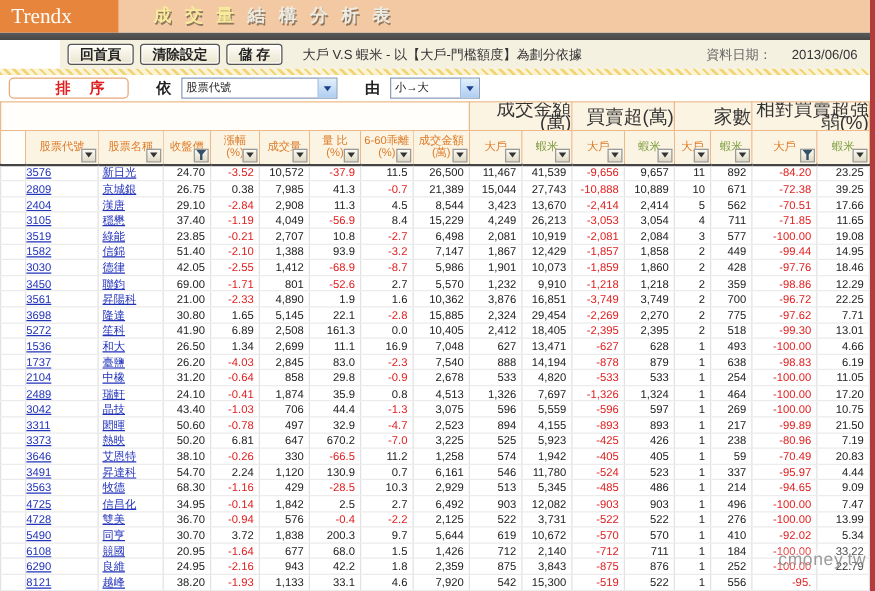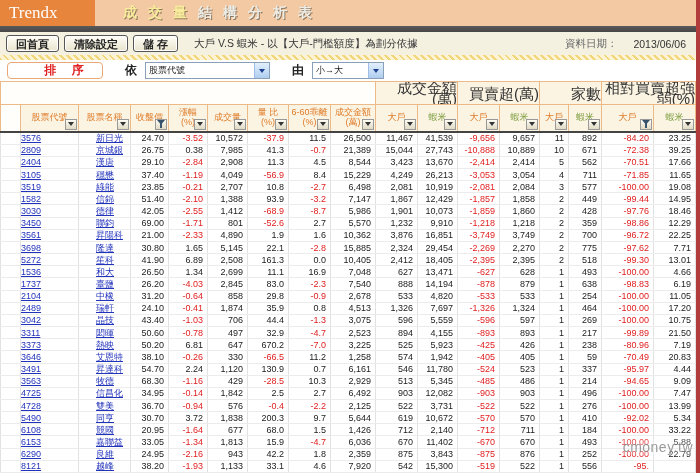--- a/index.html
+++ b/index.html
@@ -14,21 +14,21 @@
           line-height:26px; padding-left:9px; }
   .titlebar { flex:1; background:#F2C9A2; display:flex; align-items:center;
               padding-left:28px; }
   .tchar { font-size:14px; font-weight:bold; margin-right:11px; color:#ECECE6;
            text-shadow:1px 1px 0 rgba(110,90,70,.75); }
   .tchar.hl { color:#F8EC9C; }
   .darkbar { height:6px; background:linear-gradient(#5A5A5A,#474747); }
 
   
   .toolbar { height:23px; background:#F4F1E1; display:flex; align-items:center;
-             padding-left:6px; }
+             padding-left:6px;margin-left:48px; }
   .tbtn { height:17px; padding:0 9px; margin-right:5px; font-size:11px;
           font-weight:bold; color:#222; line-height:14px;
           background:linear-gradient(#FFFEF8,#E9E4CE);
           border:1px solid #555; border-radius:3px;
           box-shadow:inset 0 0 0 1px #fff; cursor:pointer; }
   .desc { margin-left:11px; font-size:10.5px; color:#333; }
   .daterow { margin-left:auto; display:flex; align-items:center; margin-right:14px; }
   .dlabel { font-size:10.5px; color:#666; margin-right:16px; }
   .dvalue { font-size:10.5px; color:#333; }
   .hatch { height:5px;
@@ -71,21 +71,21 @@
            display:flex; align-items:center; justify-content:center; cursor:pointer; }
   .f-btn .arr { width:0; height:0; border:3px solid transparent;
                 border-top:4px solid #333; margin-top:3px; }
   .f-btn .funnel { width:8px; height:8px; background:#35506B;
                    clip-path:polygon(0 0,100% 0,62% 45%,62% 100%,38% 100%,38% 45%); }
   tbody tr:first-child td { border-top:2px solid #444; }
   tbody td { border-right:1px solid #E2E2E2; border-bottom:1px solid #ECECEC;
              font-size:9px; line-height:10px; white-space:nowrap; overflow:hidden; }
   .c-first { border-left:1px solid #E2E2E2; background:#fff; }
   .c-code { text-align:left; }
-  .c-name { text-align:left; padding-left:17px; }
+  .c-name { text-align:left; padding-left:3px; }
   .c-num  { text-align:right; padding-right:4px; color:#222; }
   .c-num.neg { color:var(--negative,#E02020); }
   tbody a { color:var(--link,#2233BB); text-decoration:underline; }
 
   .right-strip { position:absolute; top:0; right:0; width:4px; height:473px;
                  background:#B23B3B; z-index:6; }
   .watermark { position:absolute; right:7px; bottom:18px; font-size:14px;
                color:#8A8A8A; opacity:.85; letter-spacing:.5px; z-index:5;
                background:rgba(255,255,255,.25); }
 </style>
@@ -774,39 +774,20 @@
           <td class="c-num">2,140</td>
           <td class="c-num neg">-712</td>
           <td class="c-num">711</td>
           <td class="c-num">1</td>
           <td class="c-num">184</td>
           <td class="c-num neg">-100.00</td>
           <td class="c-num">33.22</td>
         </tr>
         <tr>
           <td class="c-first"></td>
-          <td class="c-code"><a href="#">6153</a></td>
-          <td class="c-name"><a href="#">嘉聯益</a></td>
-          <td class="c-num">33.05</td>
-          <td class="c-num neg">-1.34</td>
-          <td class="c-num">1,813</td>
-          <td class="c-num">15.9</td>
-          <td class="c-num neg">-4.7</td>
-          <td class="c-num">6,036</td>
-          <td class="c-num">670</td>
-          <td class="c-num">11,402</td>
-          <td class="c-num neg">-670</td>
-          <td class="c-num">670</td>
-          <td class="c-num">1</td>
-          <td class="c-num">493</td>
-          <td class="c-num neg">-100.00</td>
-          <td class="c-num">5.88</td>
-        </tr>
-        <tr>
-          <td class="c-first"></td>
           <td class="c-code"><a href="#">6290</a></td>
           <td class="c-name"><a href="#">良維</a></td>
           <td class="c-num">24.95</td>
           <td class="c-num neg">-2.16</td>
           <td class="c-num">943</td>
           <td class="c-num">42.2</td>
           <td class="c-num">1.8</td>
           <td class="c-num">2,359</td>
           <td class="c-num">875</td>
           <td class="c-num">3,843</td>

